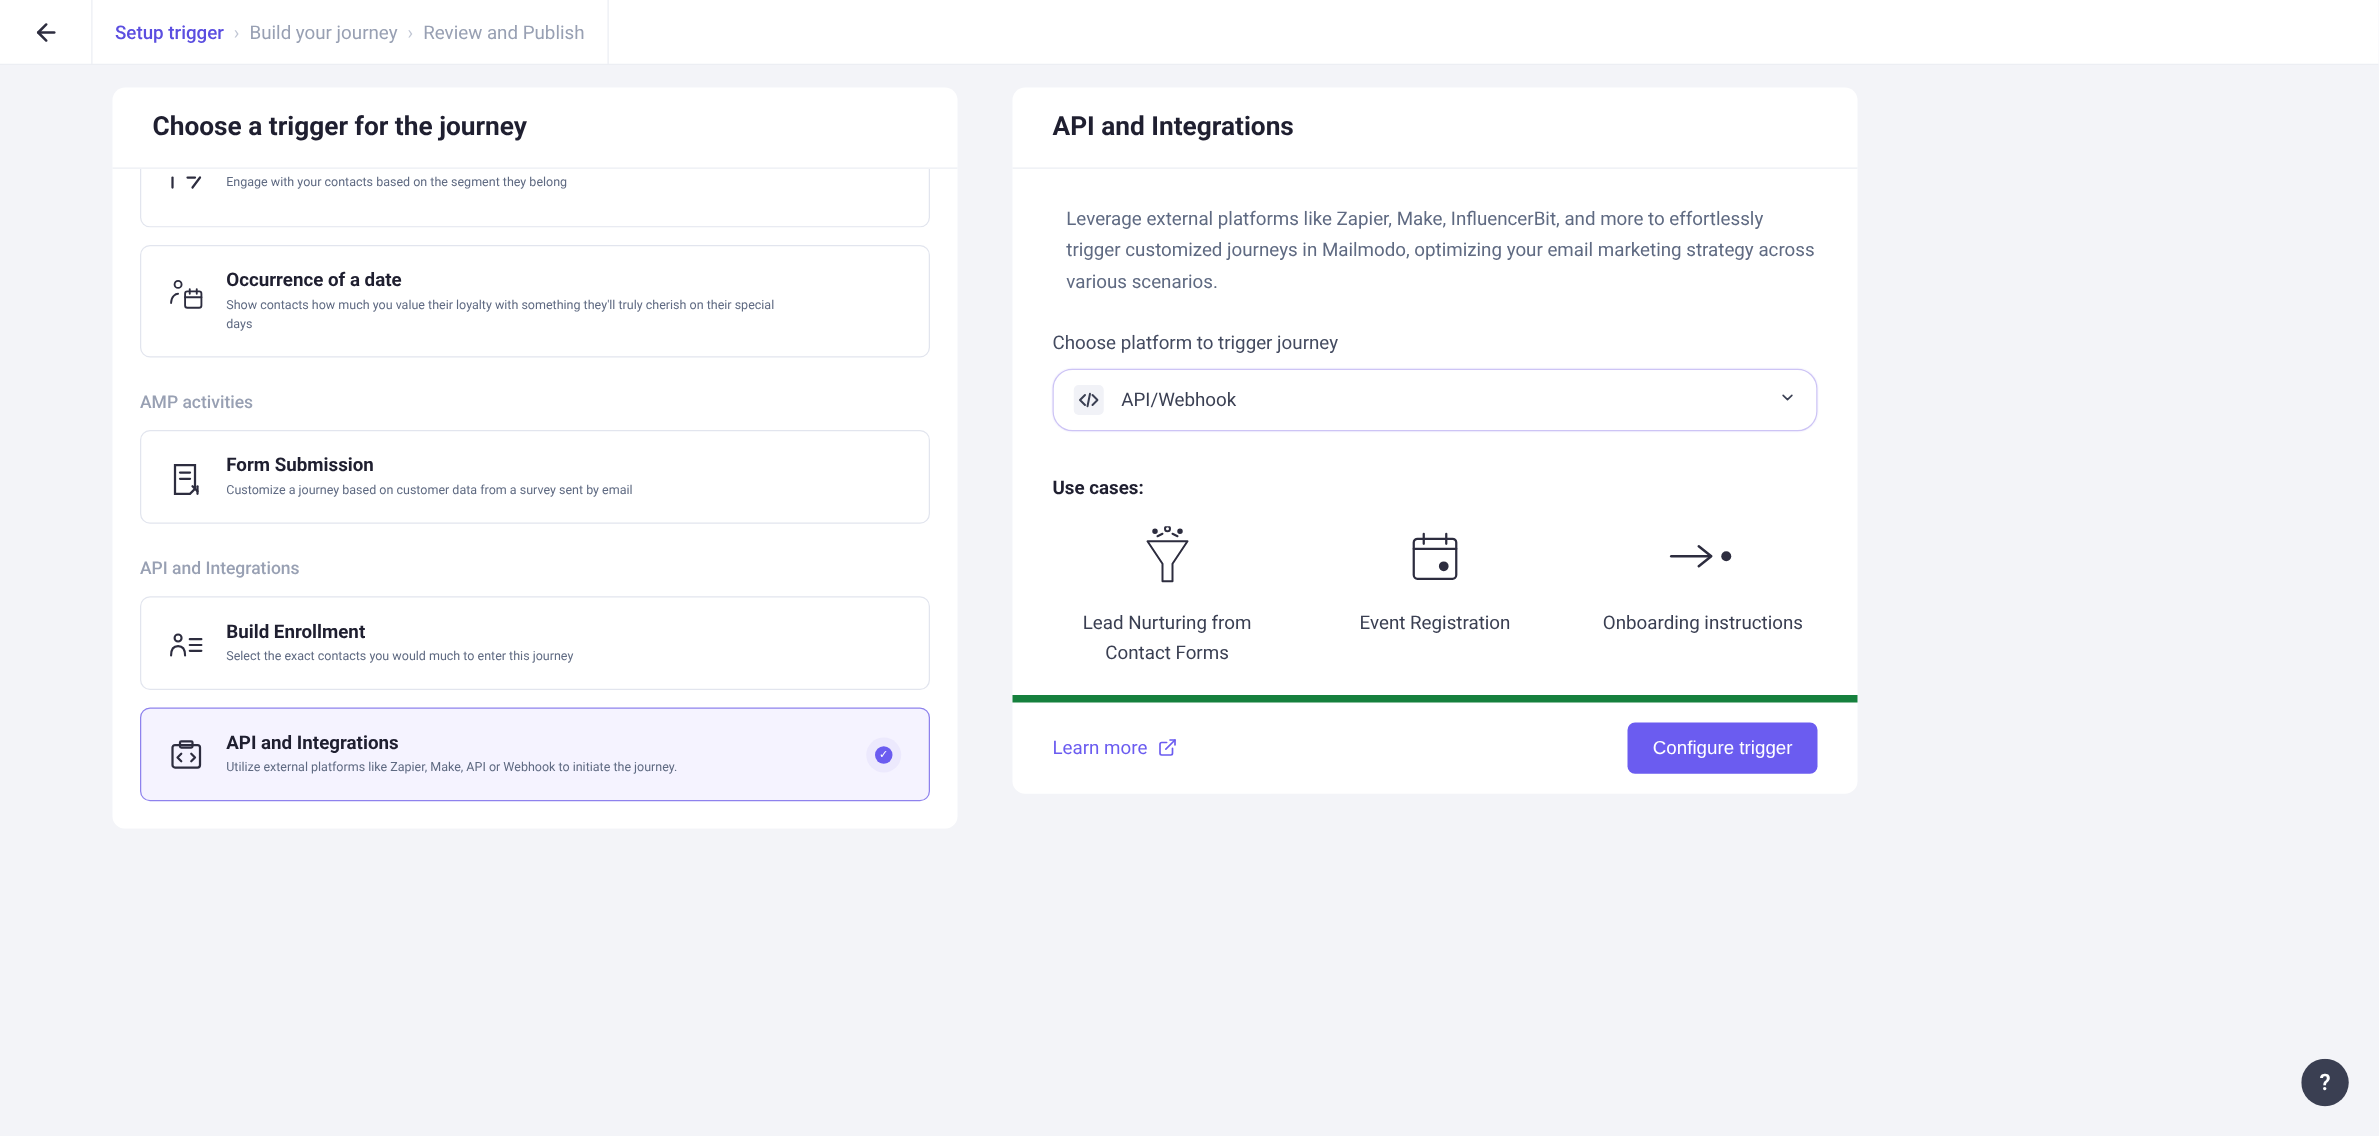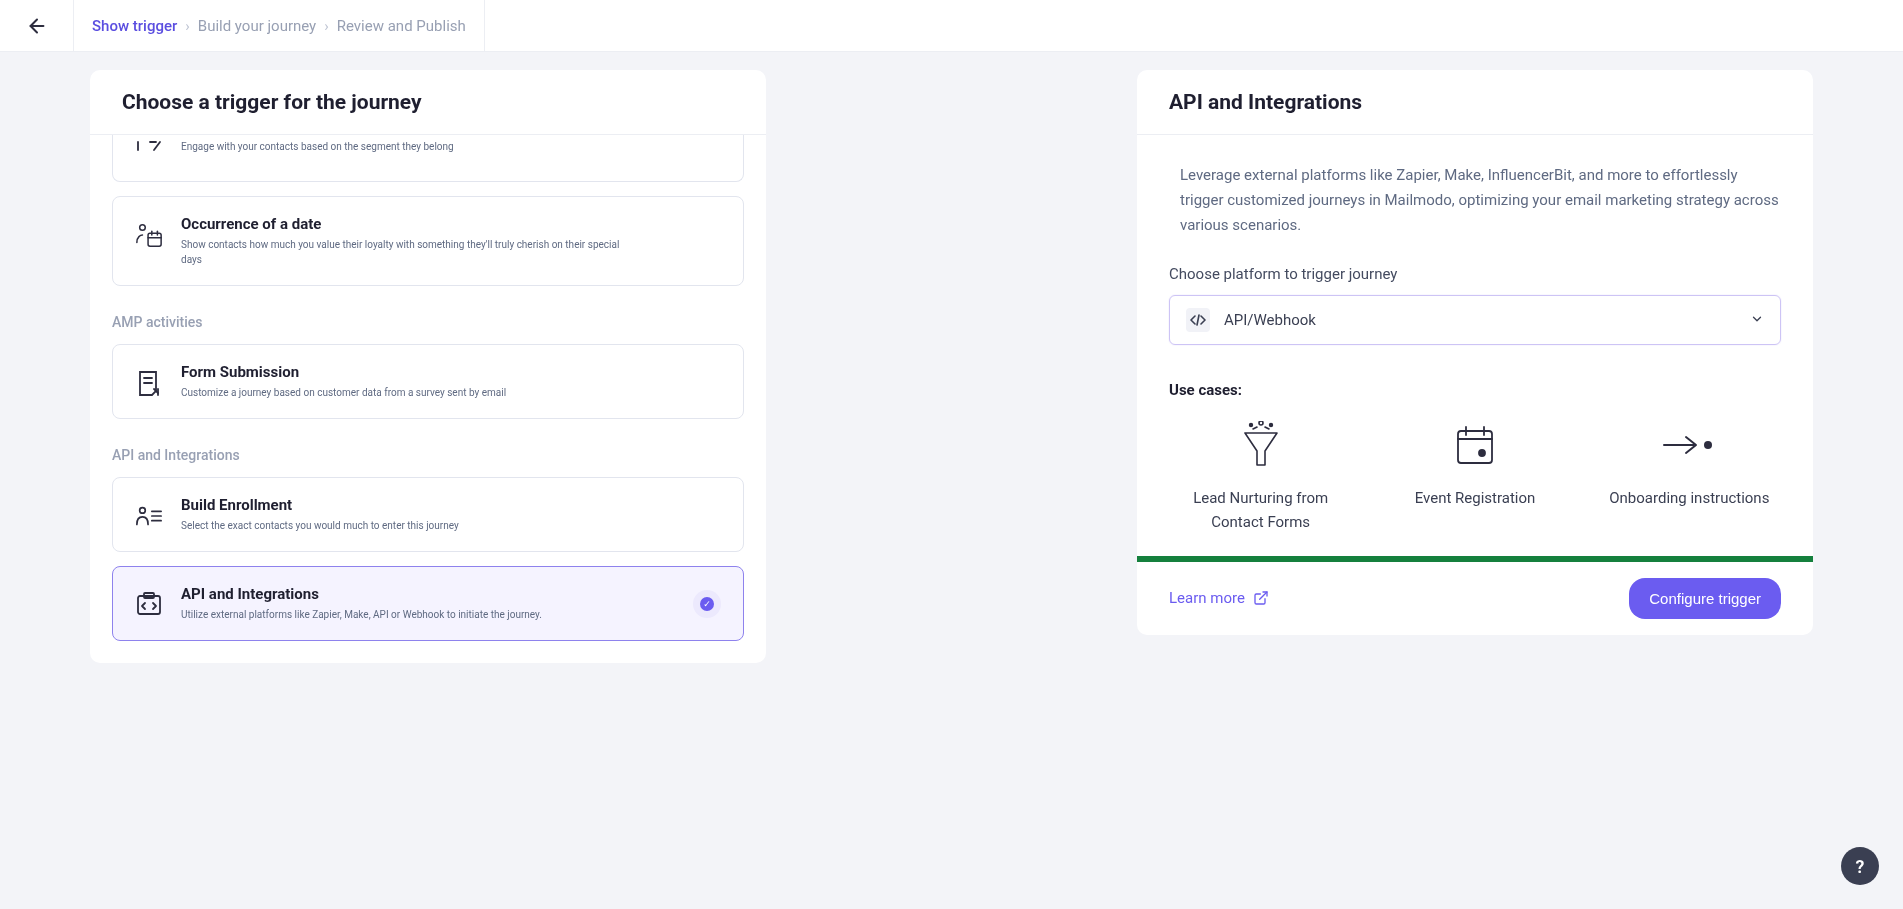--- a/index.html
+++ b/index.html
@@ -35,21 +35,21 @@
     height: 52px;
   }
   .breadcrumb-item { color: #98a0b3; cursor: pointer; }
   .breadcrumb-item.active { color: #5b4ee0; font-weight: 500; }
   .chevron { color: #c0c6d4; }
   .content {
     display: flex;
     gap: 44px;
     padding: 18px 90px 0;
     align-items: flex-start;
-    justify-content: space-between;
+    justify-content: flex-start;
   }
   .panel {
     background: #fff;
     border-radius: 10px;
     flex: 1;
     max-width: 676px;
   }
   .panel.right {
     max-width: 676px;
   }
@@ -154,21 +154,21 @@
     margin-left: 11px;
   }
   .label-text {
     font-size: 15px;
     color: #444b60;
     margin-bottom: 12px;
   }
   .select-box {
     border: 1px solid #cdc4f5;
     background: #fff;
-    border-radius: 6px;
+    border-radius: 16px;
     padding: 12px 16px;
     display: flex;
     align-items: center;
     gap: 14px;
     cursor: pointer;
     box-shadow: 0 0 0 1px rgba(140,120,240,0.05);
     margin-bottom: 36px;
   }
   .select-icon {
     background: #f1f2f7;
@@ -220,21 +220,21 @@
     font-size: 15px;
     display: flex;
     align-items: center;
     gap: 8px;
     cursor: pointer;
   }
   .config-btn {
     background: #6b5cf0;
     color: #fff;
     border: none;
-    border-radius: 16px;
+    border-radius: 6px;
     padding: 12px 20px;
     font-size: 15px;
     font-weight: 500;
     cursor: pointer;
   }
   .help-fab {
     position: fixed;
     bottom: 24px;
     right: 24px;
     width: 38px;
@@ -254,21 +254,21 @@
 <body>
 
 <div class="topbar">
   <div class="back-btn">
     <svg width="22" height="22" viewBox="0 0 24 24" fill="none" stroke="#2d2d3f" stroke-width="2.2" stroke-linecap="round" stroke-linejoin="round">
         <line x1="19" y1="12" x2="5" y2="12"></line>
         <polyline points="12 19 5 12 12 5"></polyline>
       </svg>
   </div>
   <div class="breadcrumb">
-    <span class="breadcrumb-item active">Show trigger</span>
+    <span class="breadcrumb-item active">Setup trigger</span>
     <span class="chevron">›</span>
     <span class="breadcrumb-item">Build your journey</span>
     <span class="chevron">›</span>
     <span class="breadcrumb-item">Review and Publish</span>
   </div>
 </div>
 
 <div class="content">
 
   <div class="panel">

